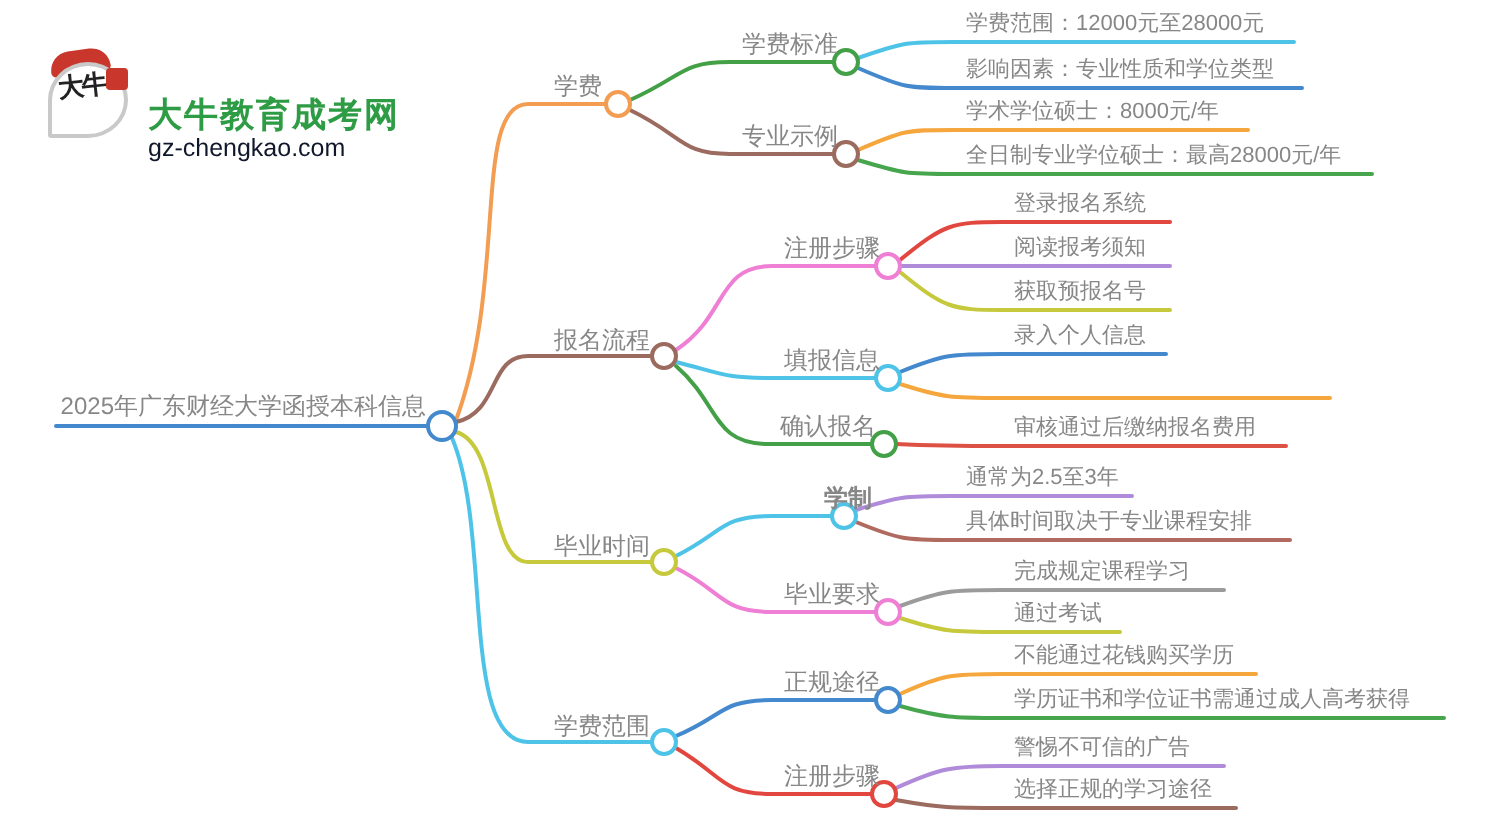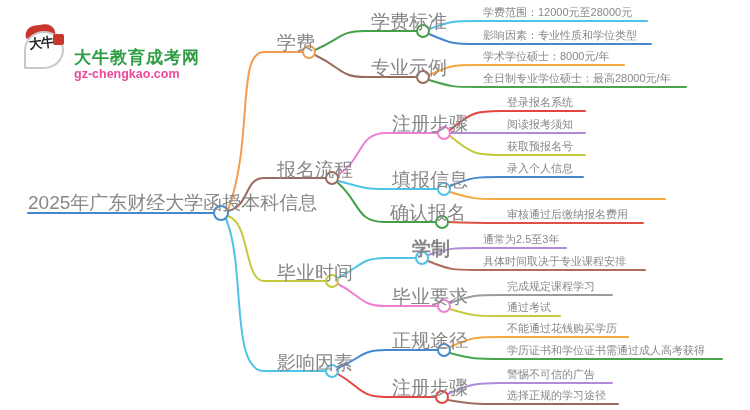--- a/index.html
+++ b/index.html
@@ -19,24 +19,24 @@
     border-radius:16px 16px 4px 4px;transform:rotate(-8deg);
   }
   .logo-chars{
     position:absolute;left:7px;top:13px;width:30px;color:#222;font-weight:bold;
     font-size:13px;line-height:12px;transform:rotate(-6deg);letter-spacing:-1px;
   }
   .logo-seal{
     position:absolute;right:2px;top:10px;width:11px;height:11px;background:#c9372c;border-radius:2px;
   }
   .logo-title{color:#2e9c45;font-weight:bold;font-size:17px;line-height:19px;letter-spacing:1px;margin-top:36px;}
-  .logo-url{color:#ec4899;font-weight:bold;font-size:12.5px;line-height:15px;}
+  .logo-url{color:#0f172a;font-weight:normal;font-size:12.5px;line-height:15px;}
   
   svg.map{position:absolute;left:0;top:0;}
-  .lbl{position:absolute;color:#878787;font-size:19px;line-height:14px;white-space:nowrap;}
+  .lbl{position:absolute;color:#878787;font-size:12px;line-height:14px;white-space:nowrap;}
   .leaf{font-size:11px;}
   .rootlbl{text-align:right;}
 </style>
 </head>
 <body>
 
 <div class="canvas">
 
   <div class="logo">
     <div class="logo-icon">
@@ -108,21 +108,21 @@
       <circle cx="444" cy="350" r="6" stroke="#4489ce"></circle>
       <circle cx="442" cy="397" r="6" stroke="#e2473f"></circle>
     </g>
   </svg>
 
   <div class="lbl rootlbl" style="left:28px;top:196px;width:185px;">2025年广东财经大学函授本科信息</div>
 
   <div class="lbl" style="left:277px;top:36px;">学费</div>
   <div class="lbl" style="left:277px;top:163px;">报名流程</div>
   <div class="lbl" style="left:277px;top:266px;">毕业时间</div>
-  <div class="lbl" style="left:277px;top:356px;">影响因素</div>
+  <div class="lbl" style="left:277px;top:356px;">学费范围</div>
 
   <div class="lbl" style="left:371px;top:15px;">学费标准</div>
   <div class="lbl" style="left:371px;top:61px;">专业示例</div>
   <div class="lbl" style="left:392px;top:117px;">注册步骤</div>
   <div class="lbl" style="left:392px;top:173px;">填报信息</div>
   <div class="lbl" style="left:390px;top:206px;">确认报名</div>
   <div class="lbl" style="left:412px;top:242px;font-weight:bold;">学制</div>
   <div class="lbl" style="left:392px;top:290px;">毕业要求</div>
   <div class="lbl" style="left:392px;top:334px;">正规途径</div>
   <div class="lbl" style="left:392px;top:381px;">注册步骤</div>

